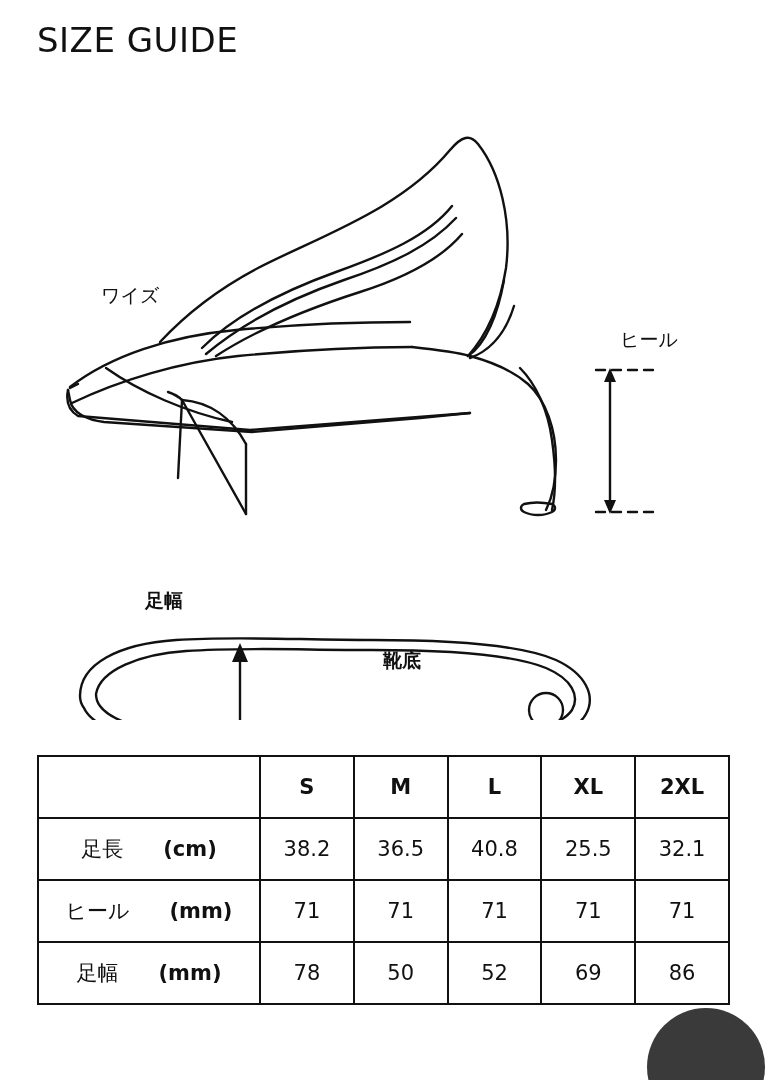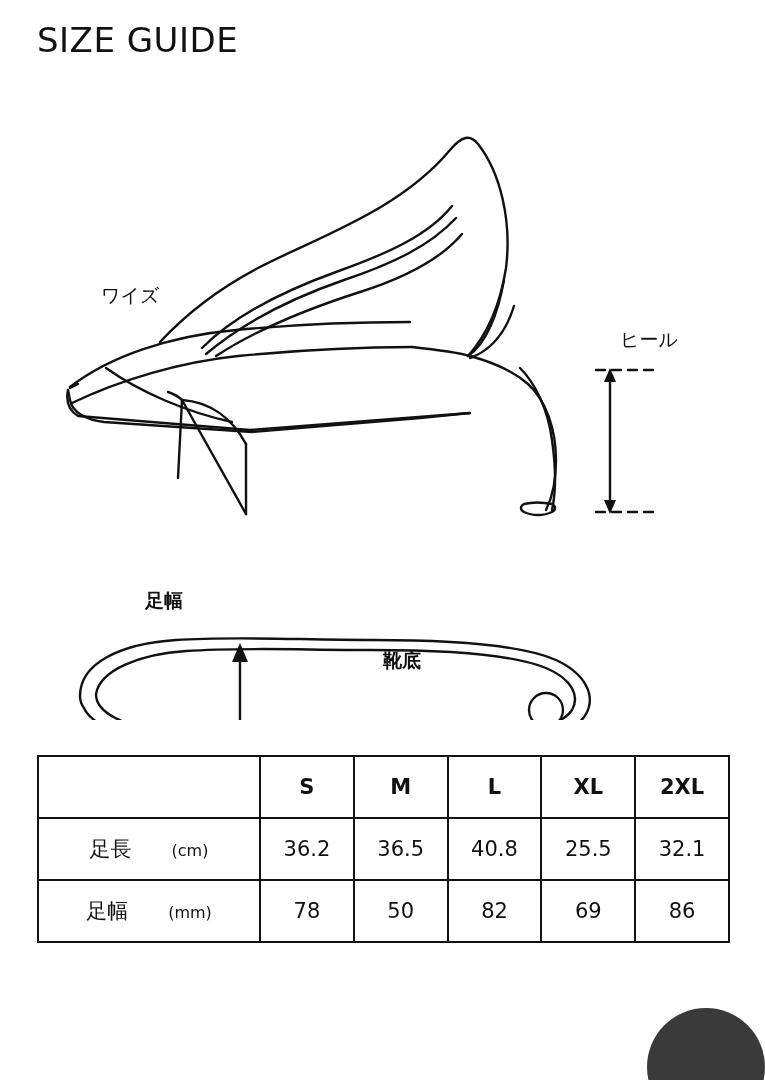--- a/index.html
+++ b/index.html
@@ -76,22 +76,22 @@
     font-weight: 700;
   }
   table.size-table col.first { width: 222px; }
   table.size-table col.datacol { width: 93.8px; }
   .rowhead {
     font-weight: 700;
     font-size: 21px;
     text-align: center;
   }
   .rowhead .unit {
-    font-weight: 400;
-    font-size: 16px;
+    font-weight: 700;
+    font-size: 21px;
     margin-left: 40px;
   }
   .corner { border: 2px solid #111; }
 
   
   .corner-blob {
     position: absolute;
     right: 0px;
     bottom: -46px;
     width: 118px;
@@ -223,31 +223,39 @@
         <th>S</th>
         <th>M</th>
         <th>L</th>
         <th>XL</th>
         <th>2XL</th>
       </tr>
     </thead>
     <tbody>
       <tr>
         <td class="rowhead"><span>足長</span><span class="unit">(cm)</span></td>
-        <td>36.2</td>
+        <td>38.2</td>
         <td>36.5</td>
         <td>40.8</td>
         <td>25.5</td>
         <td>32.1</td>
       </tr>
       <tr>
+        <td class="rowhead"><span>ヒール</span><span class="unit">(mm)</span></td>
+        <td>71</td>
+        <td>71</td>
+        <td>71</td>
+        <td>71</td>
+        <td>71</td>
+      </tr>
+      <tr>
         <td class="rowhead"><span>足幅</span><span class="unit">(mm)</span></td>
         <td>78</td>
         <td>50</td>
-        <td>82</td>
+        <td>52</td>
         <td>69</td>
         <td>86</td>
       </tr>
     </tbody>
   </table>
 
   <div class="corner-blob"></div>
 </div>
 
 </body></html>

